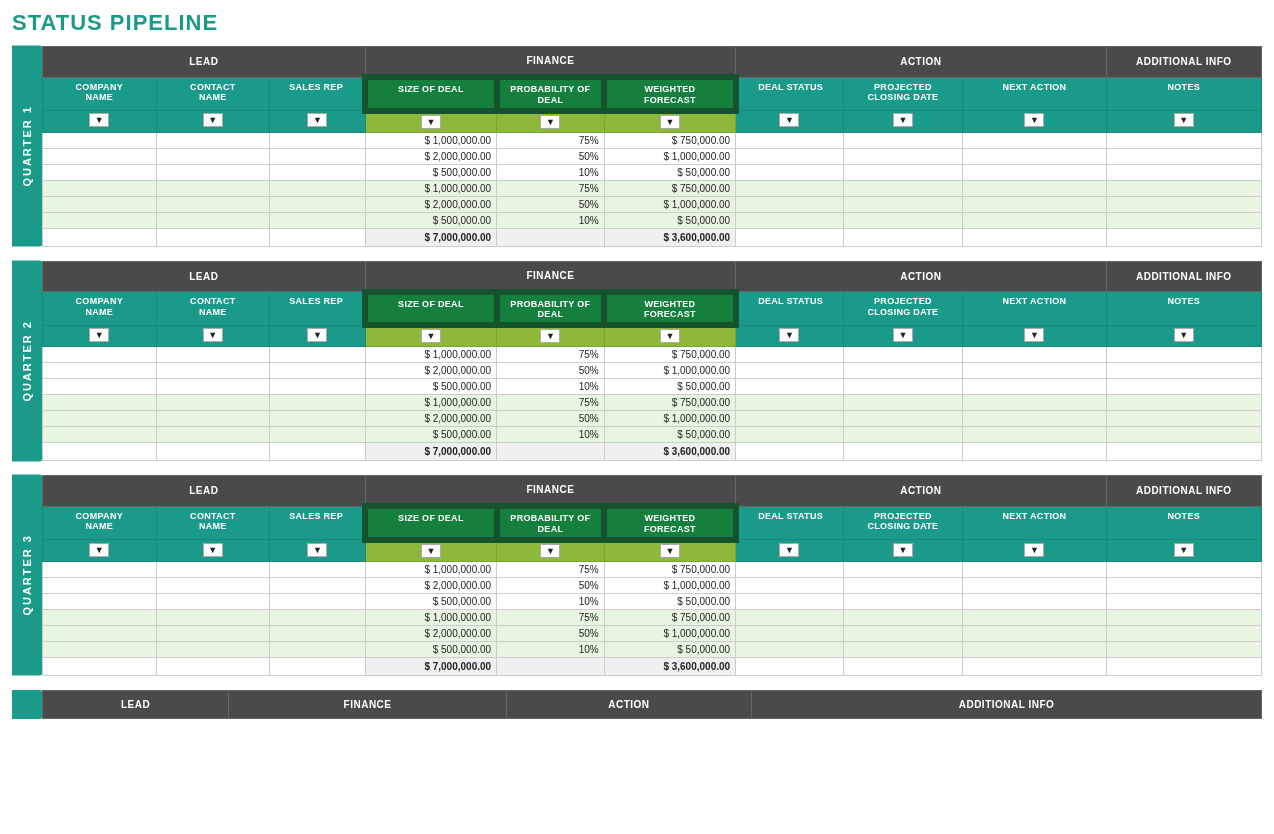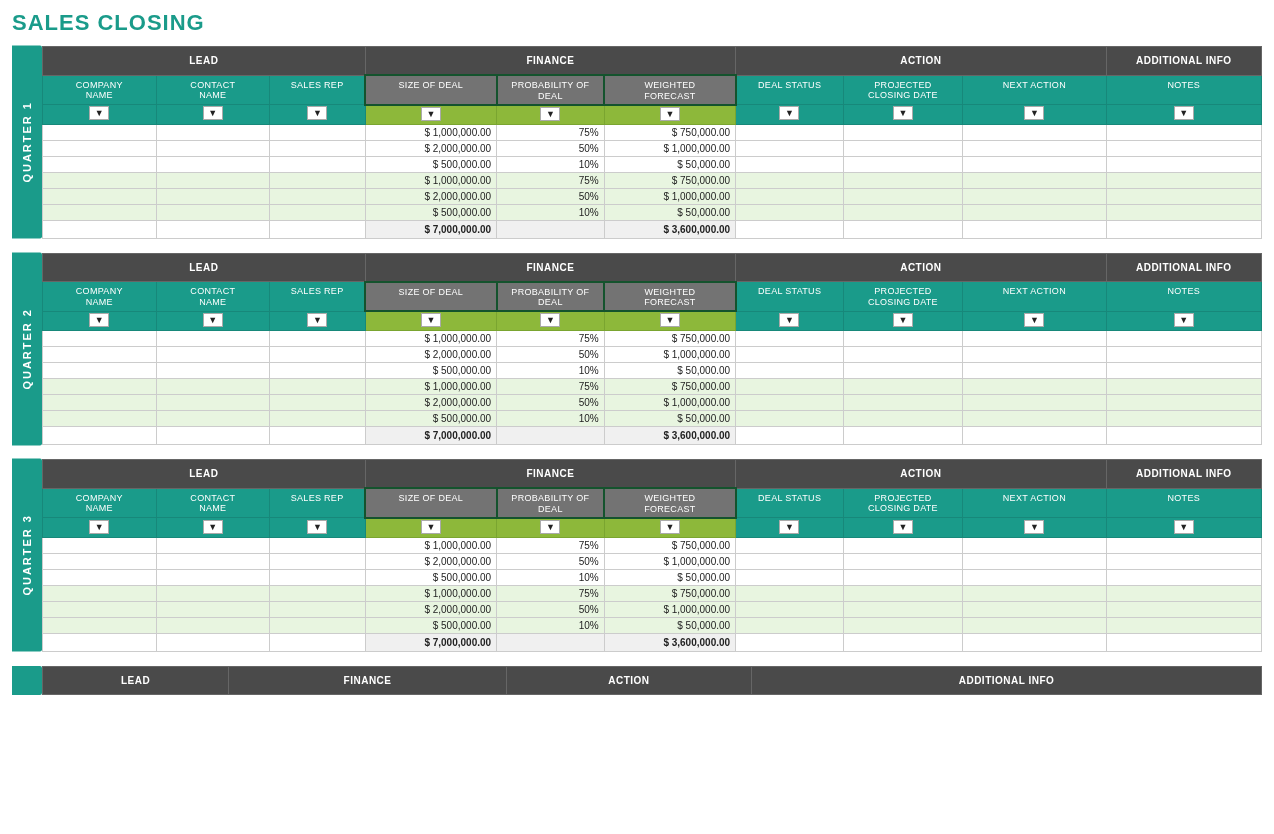--- a/index.html
+++ b/index.html
@@ -64,31 +64,31 @@
       padding: 8px 4px;
       border: 1px solid #666;
       letter-spacing: 0.5px;
     }
 
     
     .col-header-row th {
       background: #1a9b8a;
       color: #fff;
       text-align: center;
-      font-weight: normal;
+      font-weight: bold;
       font-size: 9px;
       padding: 4px 3px 2px 3px;
       border: 1px solid #17887a;
       letter-spacing: 0.3px;
       line-height: 1.2;
       vertical-align: top;
     }
     .col-header-row th.finance-col {
-      background: #737373;
-      border: 2px solid #14532d;
+      background: #15803d;
+      border: 6px solid #14532d;
     }
 
     
     .filter-row td {
       background: #1a9b8a;
       padding: 1px 3px 3px 3px;
       border: 1px solid #17887a;
       text-align: center;
     }
     .filter-row td.finance-col {
@@ -146,21 +146,21 @@
     .col-weighted { width: 110px; }
     .col-dealstatus { width: 90px; }
     .col-projclose { width: 100px; }
     .col-nextaction { width: 120px; }
     .col-notes { width: 130px; }
   </style>
 </head>
 <body>
 
 <div class="page">
-  <div class="page-title">SALES CLOSING</div>
+  <div class="page-title">STATUS PIPELINE</div>
 
   <div id="quarters-container">
       <div class="quarter-block">
         <div class="quarter-label-col">QUARTER 1</div>
         <div class="quarter-table-wrap">
           <table>
             <thead>
               <tr class="section-header-row">
     <th colspan="3">LEAD</th>
     <th colspan="3" class="finance-col">FINANCE</th>

